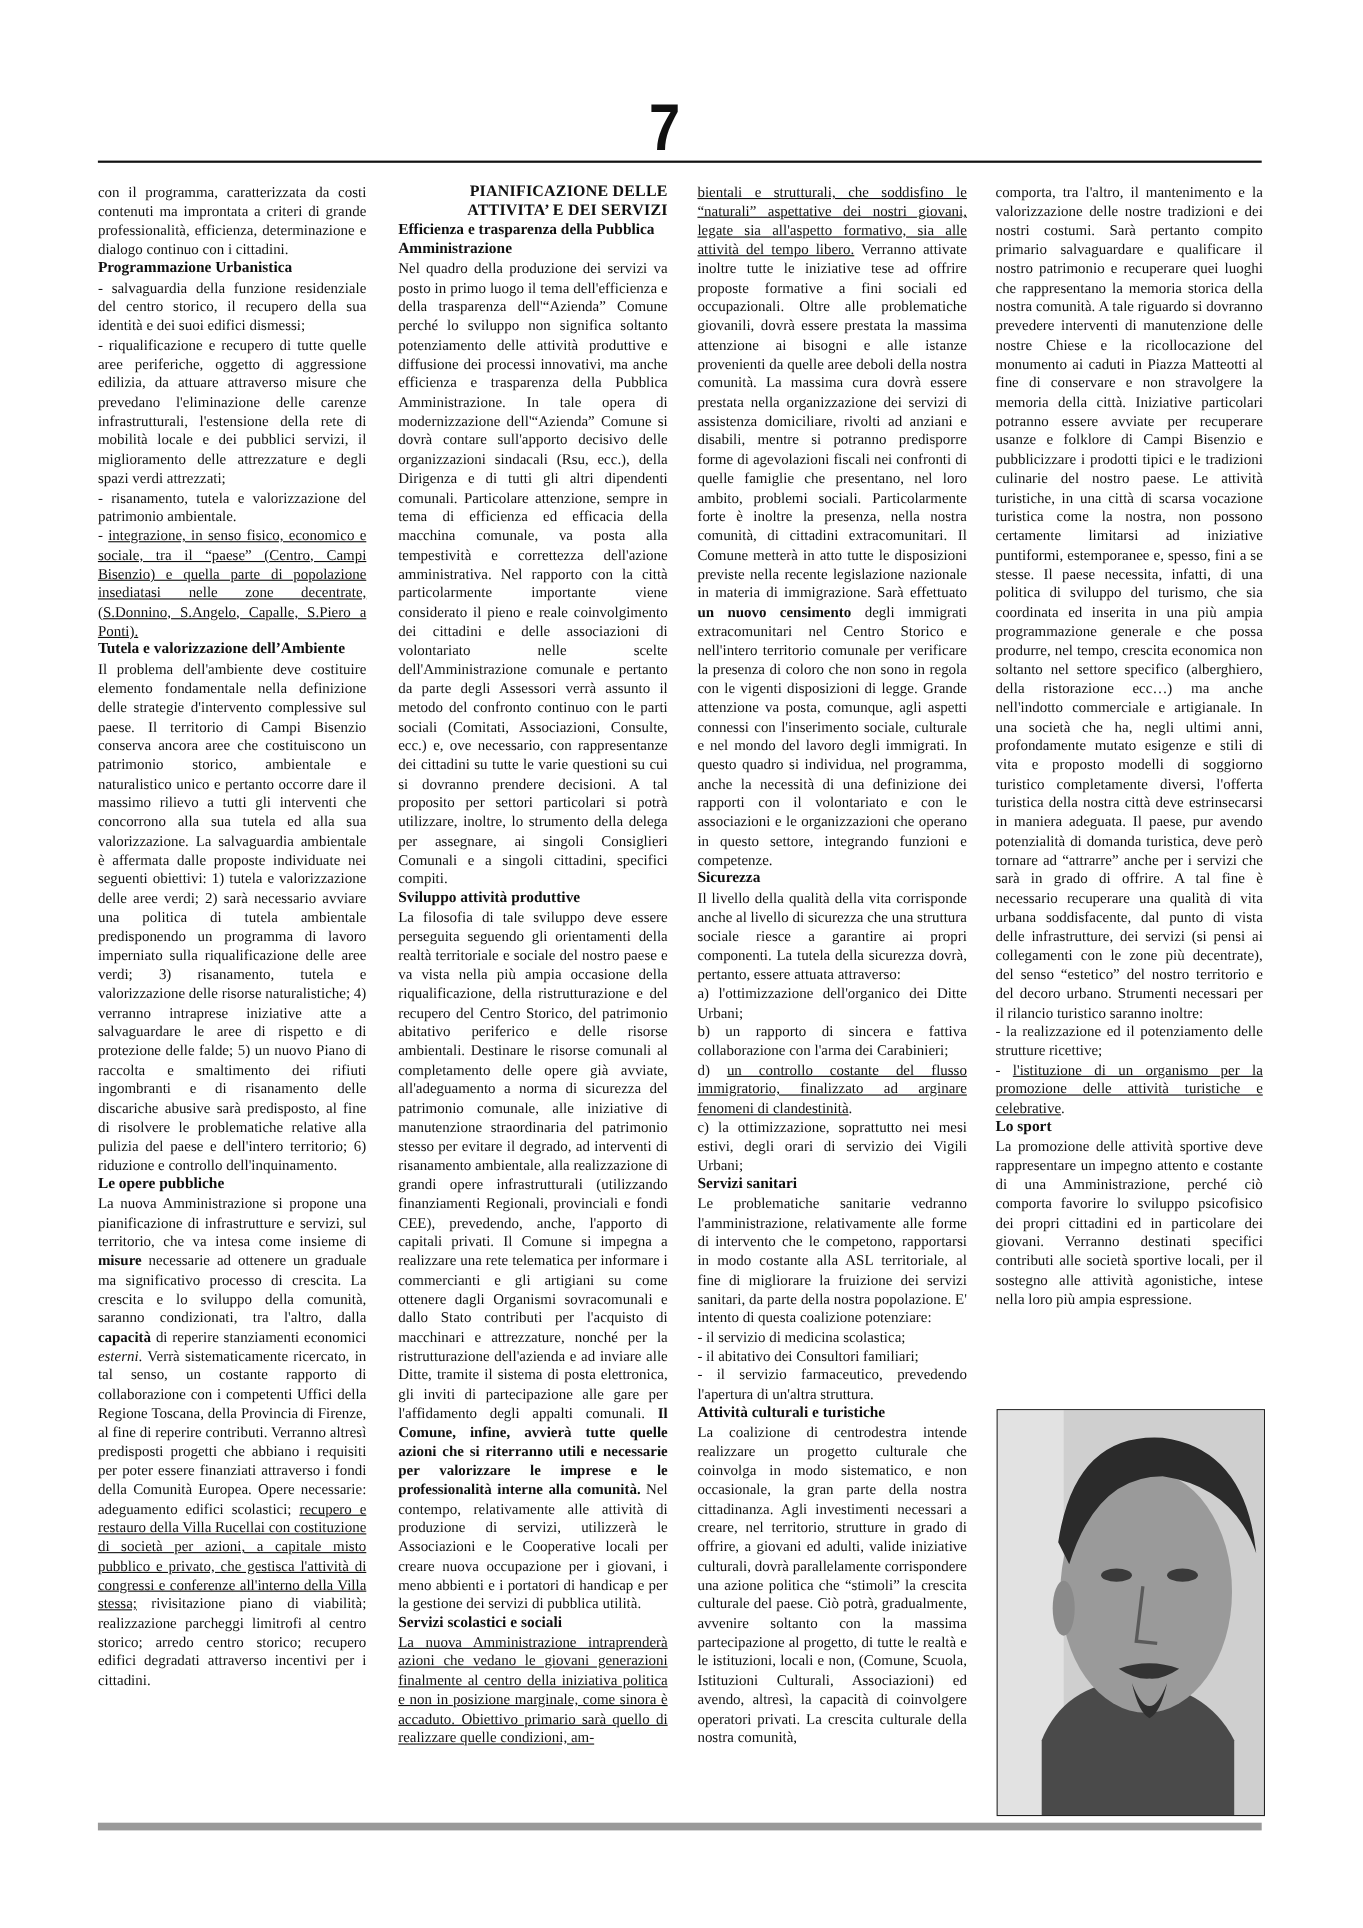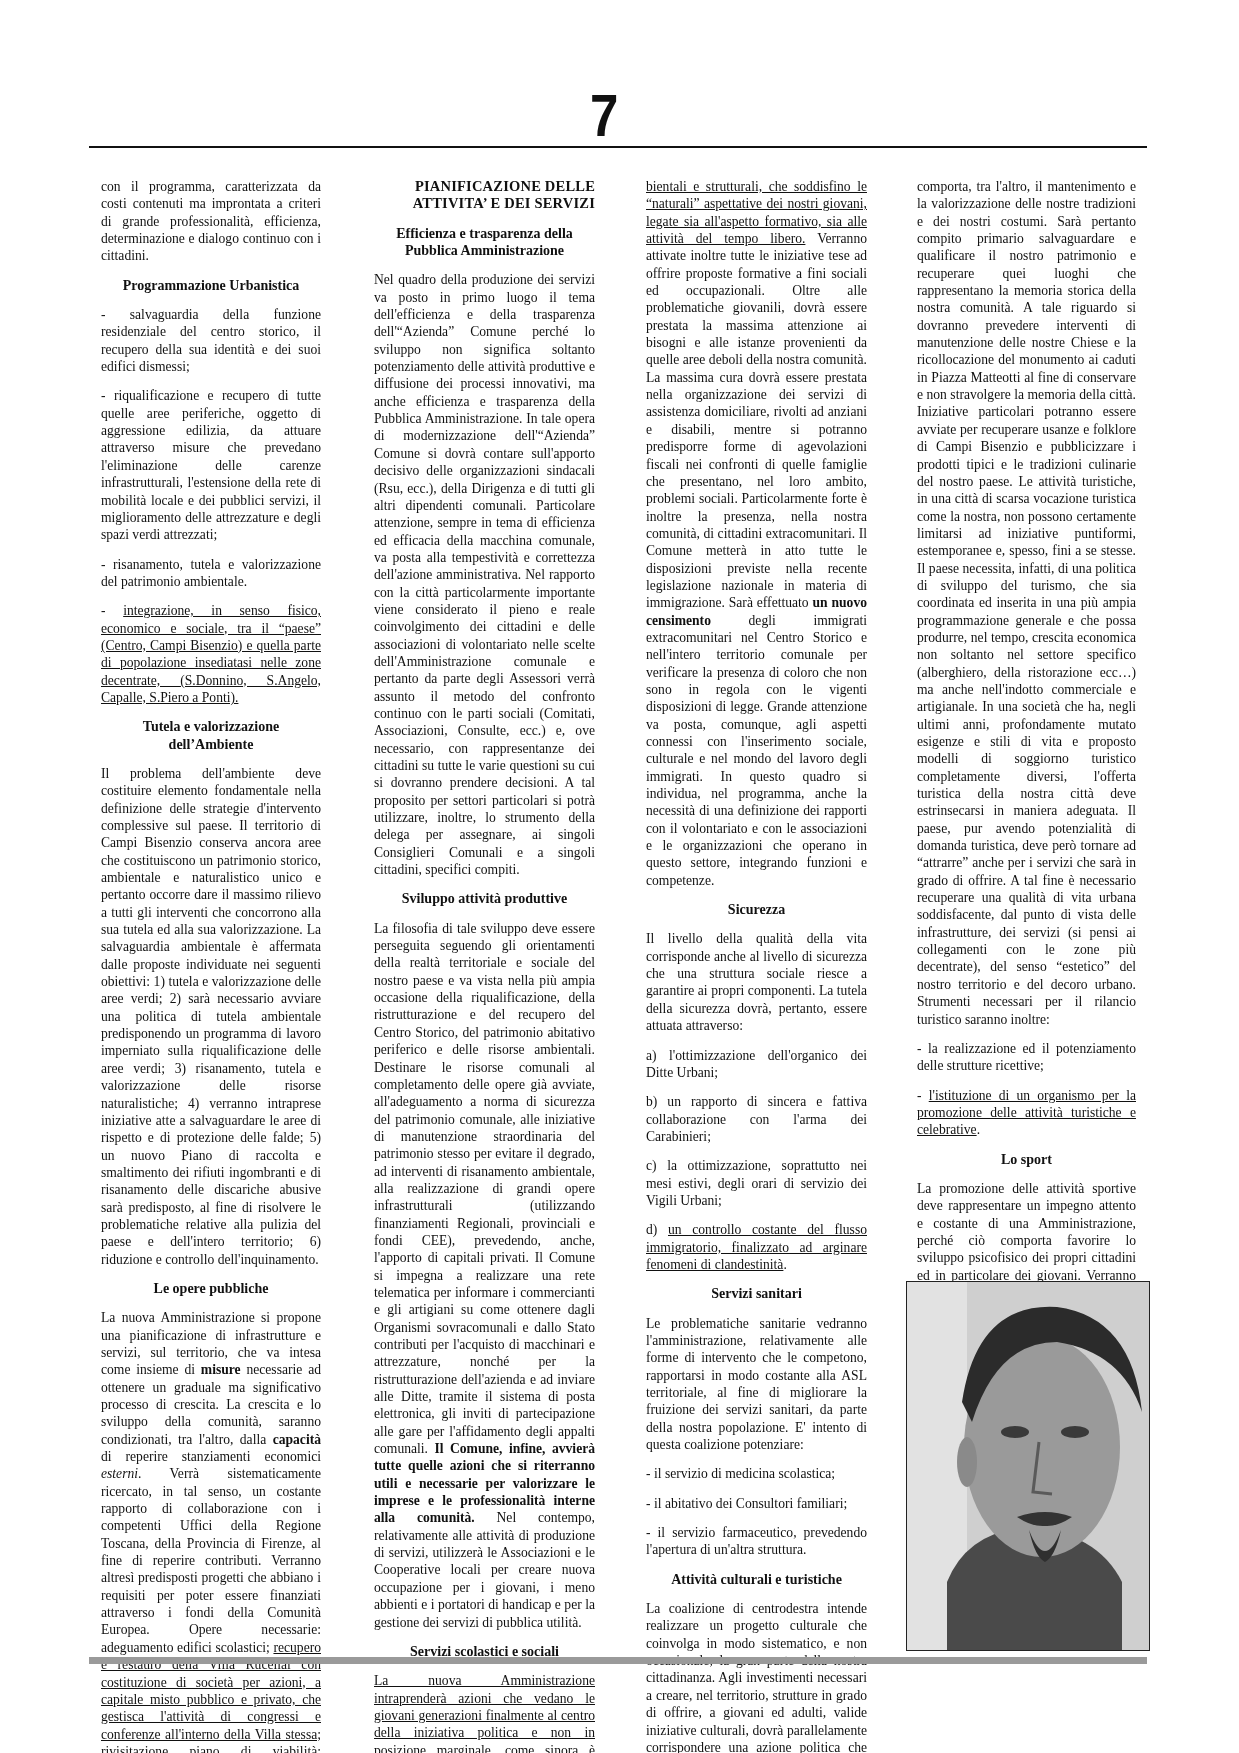--- a/index.html
+++ b/index.html
@@ -3,26 +3,26 @@
 <meta charset="utf-8">
 <style>
   html, body { margin: 0; padding: 0; background: #ffffff; }
   body { width: 1239px; height: 1753px; position: relative; overflow: hidden;
          font-family: "Liberation Serif", "DejaVu Serif", serif; color: #111; }
   .page-number { position: absolute; left: 590px; top: 86px; font-family: "Liberation Sans", "DejaVu Sans", sans-serif;
                  font-weight: bold; font-size: 60px; line-height: 60px; color: #111; transform: scaleX(0.85); transform-origin: left top; }
   .top-rule { position: absolute; left: 89px; top: 146px; width: 1058px; height: 2px; background: #111; }
   .bottom-rule { position: absolute; left: 89px; top: 1657px; width: 1058px; height: 7px; background: #9a9a9a; }
   .col { position: absolute; top: 166px; font-size: 13.6px; line-height: 17.35px; text-align: justify; }
-  .col p { margin: 12px; }
+  .col p { margin: 0; }
   .c1 { left: 89px;  width: 244px; }
   .c2 { left: 362px; width: 245px; }
   .c3 { left: 634px; width: 245px; }
   .c4 { left: 905px; width: 243px; }
-  .h { font-weight: bold; font-size: 14px; text-align: center; }
+  .h { font-weight: bold; font-size: 14px; text-align: left; }
   .sec { font-weight: bold; font-size: 14.5px; letter-spacing: 0.2px; text-align: right; }
   .u { text-decoration: underline; }
   .b { font-weight: bold; }
   .i { font-style: italic; }
   .photo { position: absolute; left: 906px; top: 1281px; width: 242px; height: 368px; border: 1px solid #222;
            background: linear-gradient(180deg, #d8d8d8 0%, #bdbdbd 60%, #a8a8a8 100%); overflow: hidden; }
   .photo svg { width: 100%; height: 100%; display: block; }
 </style>
 </head>
 <body>
@@ -52,22 +52,22 @@
   <p class="h">Servizi scolastici e sociali</p>
   <p class="u">La nuova Amministrazione intraprenderà azioni che vedano le giovani generazioni finalmente al centro della iniziativa politica e non in posizione marginale, come sinora è accaduto. Obiettivo primario sarà quello di realizzare quelle condizioni, am-</p>
 </div>
 
 <div class="col c3">
   <p><span class="u">bientali e strutturali, che soddisfino le “naturali” aspettative dei nostri giovani, legate sia all'aspetto formativo, sia alle attività del tempo libero.</span><span> Verranno attivate inoltre tutte le iniziative tese ad offrire proposte formative a fini sociali ed occupazionali. Oltre alle problematiche giovanili, dovrà essere prestata la massima attenzione ai bisogni e alle istanze provenienti da quelle aree deboli della nostra comunità. La massima cura dovrà essere prestata nella organizzazione dei servizi di assistenza domiciliare, rivolti ad anziani e disabili, mentre si potranno predisporre forme di agevolazioni fiscali nei confronti di quelle famiglie che presentano, nel loro ambito, problemi sociali. Particolarmente forte è inoltre la presenza, nella nostra comunità, di cittadini extracomunitari. Il Comune metterà in atto tutte le disposizioni previste nella recente legislazione nazionale in materia di immigrazione. Sarà effettuato </span><span class="b">un nuovo censimento</span><span> degli immigrati extracomunitari nel Centro Storico e nell'intero territorio comunale per verificare la presenza di coloro che non sono in regola con le vigenti disposizioni di legge. Grande attenzione va posta, comunque, agli aspetti connessi con l'inserimento sociale, culturale e nel mondo del lavoro degli immigrati. In questo quadro si individua, nel programma, anche la necessità di una definizione dei rapporti con il volontariato e con le associazioni e le organizzazioni che operano in questo settore, integrando funzioni e competenze.</span></p>
   <p class="h">Sicurezza</p>
   <p>Il livello della qualità della vita corrisponde anche al livello di sicurezza che una struttura sociale riesce a garantire ai propri componenti. La tutela della sicurezza dovrà, pertanto, essere attuata attraverso:</p>
   <p>a) l'ottimizzazione dell'organico dei Ditte Urbani;</p>
   <p>b) un rapporto di sincera e fattiva collaborazione con l'arma dei Carabinieri;</p>
+  <p><span>d) </span><span class="u">un controllo costante del flusso immigratorio, finalizzato ad arginare fenomeni di clandestinità</span><span>.</span></p>
   <p>c) la ottimizzazione, soprattutto nei mesi estivi, degli orari di servizio dei Vigili Urbani;</p>
-  <p><span>d) </span><span class="u">un controllo costante del flusso immigratorio, finalizzato ad arginare fenomeni di clandestinità</span><span>.</span></p>
   <p class="h">Servizi sanitari</p>
   <p>Le problematiche sanitarie vedranno l'amministrazione, relativamente alle forme di intervento che le competono, rapportarsi in modo costante alla ASL territoriale, al fine di migliorare la fruizione dei servizi sanitari, da parte della nostra popolazione. E' intento di questa coalizione potenziare:</p>
   <p>- il servizio di medicina scolastica;</p>
   <p>- il abitativo dei Consultori familiari;</p>
   <p>- il servizio farmaceutico, prevedendo l'apertura di un'altra struttura.</p>
   <p class="h">Attività culturali e turistiche</p>
   <p>La coalizione di centrodestra intende realizzare un progetto culturale che coinvolga in modo sistematico, e non occasionale, la gran parte della nostra cittadinanza. Agli investimenti necessari a creare, nel territorio, strutture in grado di offrire, a giovani ed adulti, valide iniziative culturali, dovrà parallelamente corrispondere una azione politica che “stimoli” la crescita culturale del paese. Ciò potrà, gradualmente, avvenire soltanto con la massima partecipazione al progetto, di tutte le realtà e le istituzioni, locali e non, (Comune, Scuola, Istituzioni Culturali, Associazioni) ed avendo, altresì, la capacità di coinvolgere operatori privati. La crescita culturale della nostra comunità,</p>
 </div>
 
 <div class="col c4">

